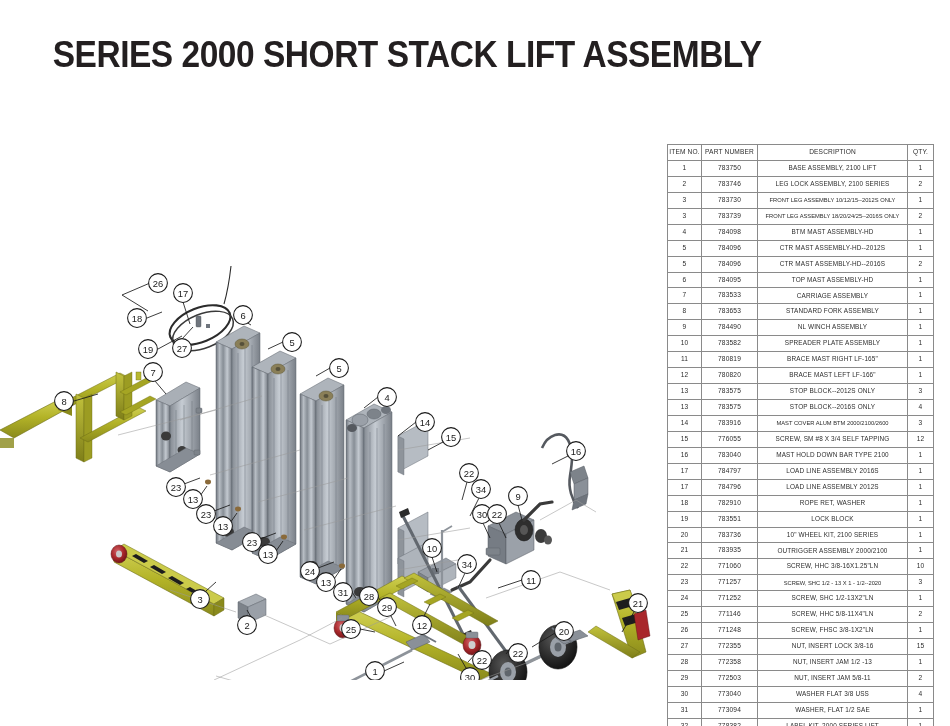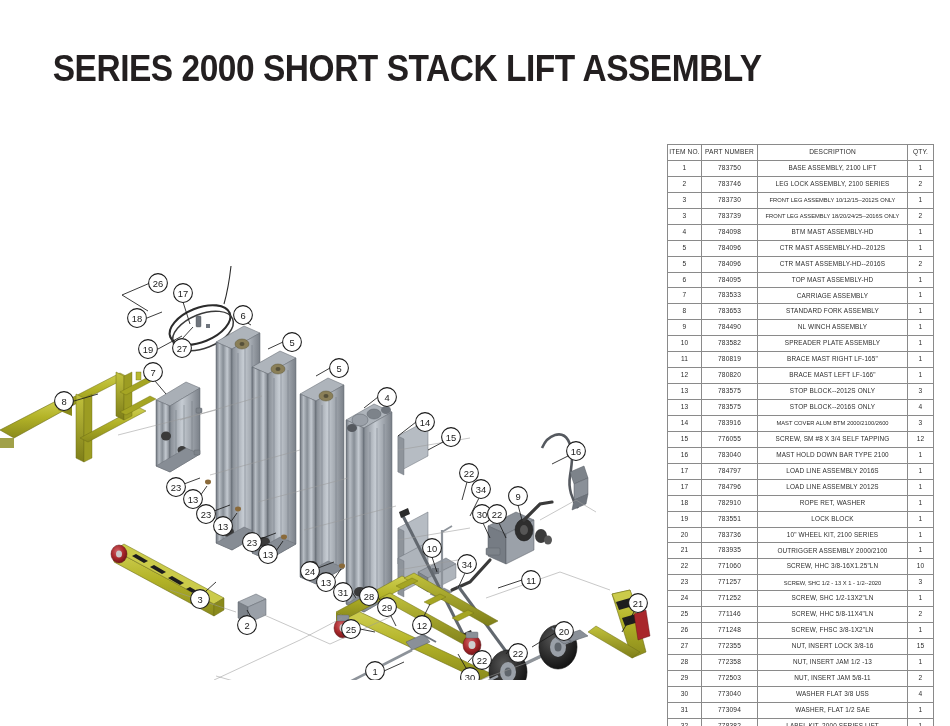--- a/index.html
+++ b/index.html
@@ -5,21 +5,21 @@
   html,body{margin:0;padding:0;background:#ffffff;}
   body{
     width:950px;height:726px;position:relative;overflow:hidden;
     font-family:"Liberation Sans","DejaVu Sans",sans-serif;
     color:#1a1a1a;
   }
   #page{position:absolute;inset:0;background:#fff;}
 
   
   #title-bar{
-    position:absolute;left:0;top:48px;width:814px;text-align:center;
+    position:absolute;left:0;top:34px;width:814px;text-align:center;
   }
   #title-text{
     font-family:"Liberation Sans","DejaVu Sans",sans-serif;
     font-weight:bold;font-size:36px;letter-spacing:-0.5px;
     color:#231f20;white-space:nowrap;
     transform:scaleX(0.93);transform-origin:center;
     display:inline-block;
   }
 
   

